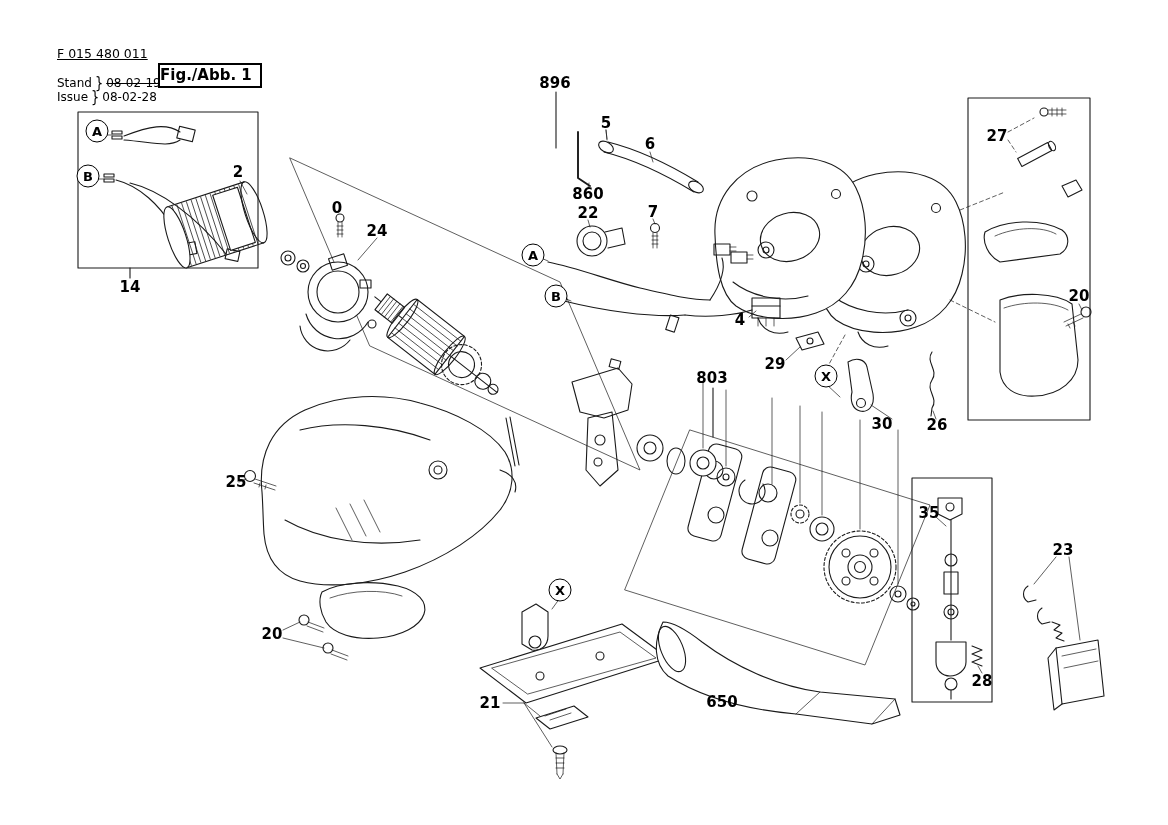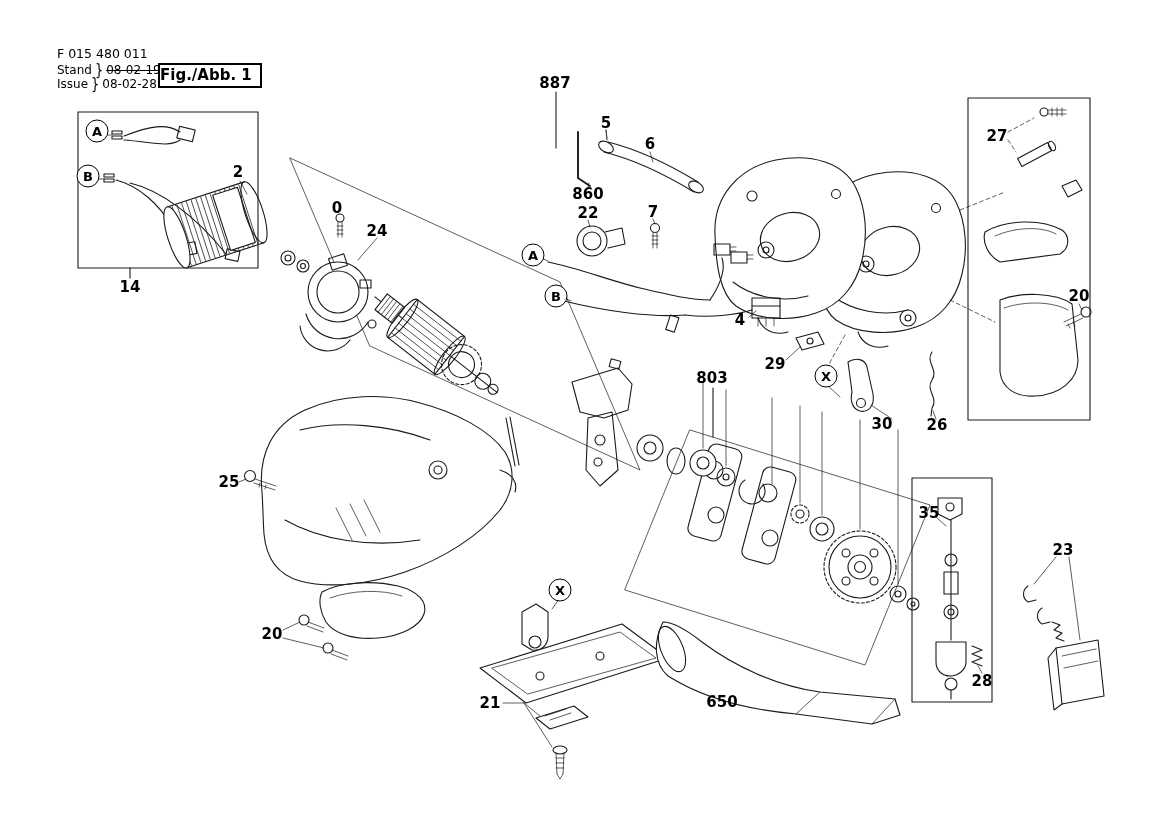--- a/index.html
+++ b/index.html
@@ -10,21 +10,21 @@
   svg.art .fw{fill:#ffffff;}
   svg.art .thin{stroke-width:0.7;}
   svg.art .th{stroke-width:1.9;}
   svg.art .dash{stroke-dasharray:4 3;}
   svg.art .teeth{stroke-dasharray:3 2.2;}
   .part-label{position:absolute;transform:translate(-50%,-50%);font-weight:bold;font-size:15px;white-space:nowrap;}
   .circle-label{position:absolute;transform:translate(-50%,-50%);width:21px;height:21px;border:1.7px solid #000;
                 border-radius:50%;display:flex;align-items:center;justify-content:center;
                 font-weight:bold;font-size:13px;background:#fff;}
   .header-block{position:absolute;left:57px;top:47px;font-size:12.5px;line-height:14px;}
-  .part-number{margin-bottom:2px;}
+  .part-number{margin-bottom:15px;text-decoration:underline;}
   .rev-row{display:flex;align-items:flex-end;gap:3px;font-size:12px;}
   .brace{font-size:13px;transform:scaleY(1.2);display:inline-block;}
   .strike{text-decoration:line-through;}
   .fig-box{position:absolute;left:158px;top:63px;border:2.2px solid #000;padding:1px 8px 2px 0;
            font-weight:bold;font-size:15px;background:#fff;}
   .footer-notes{position:absolute;left:988px;top:723px;font-size:12px;line-height:15.5px;color:#1a1a1a;}
 </style>
 </head>
 <body>
 
@@ -336,38 +336,38 @@
       <span class="strike">08-02-19</span>
     </div>
     <div class="rev-row">
       <span>Issue</span>
       <span class="brace">}</span>
       <span>08-02-28</span>
     </div>
   </div>
   <div class="fig-box">Fig./Abb. 1</div>
 
-  <div class="part-label" style="left:555px;top:83px">887</div>
+  <div class="part-label" style="left:555px;top:83px">896</div>
   <div class="part-label" style="left:606px;top:123px">5</div>
   <div class="part-label" style="left:650px;top:144px">6</div>
   <div class="part-label" style="left:588px;top:194px">860</div>
   <div class="part-label" style="left:588px;top:213px">22</div>
   <div class="part-label" style="left:653px;top:212px">7</div>
   <div class="part-label" style="left:997px;top:136px">27</div>
   <div class="part-label" style="left:238px;top:172px">2</div>
   <div class="part-label" style="left:337px;top:208px">0</div>
   <div class="part-label" style="left:377px;top:231px">24</div>
   <div class="part-label" style="left:130px;top:287px">14</div>
   <div class="part-label" style="left:740px;top:320px">4</div>
   <div class="part-label" style="left:775px;top:364px">29</div>
   <div class="part-label" style="left:882px;top:424px">30</div>
   <div class="part-label" style="left:937px;top:425px">26</div>
   <div class="part-label" style="left:1079px;top:296px">20</div>
   <div class="part-label" style="left:712px;top:378px">803</div>
-  <div class="part-label" style="left:229px;top:482px">25</div>
+  <div class="part-label" style="left:236px;top:482px">25</div>
   <div class="part-label" style="left:929px;top:513px">35</div>
   <div class="part-label" style="left:1063px;top:550px">23</div>
   <div class="part-label" style="left:272px;top:634px">20</div>
   <div class="part-label" style="left:982px;top:681px">28</div>
   <div class="part-label" style="left:722px;top:702px">650</div>
   <div class="part-label" style="left:490px;top:703px">21</div>
 
   <div class="circle-label" style="left:97px;top:131px">A</div>
   <div class="circle-label" style="left:88px;top:176px">B</div>
   <div class="circle-label" style="left:533px;top:255px">A</div>

